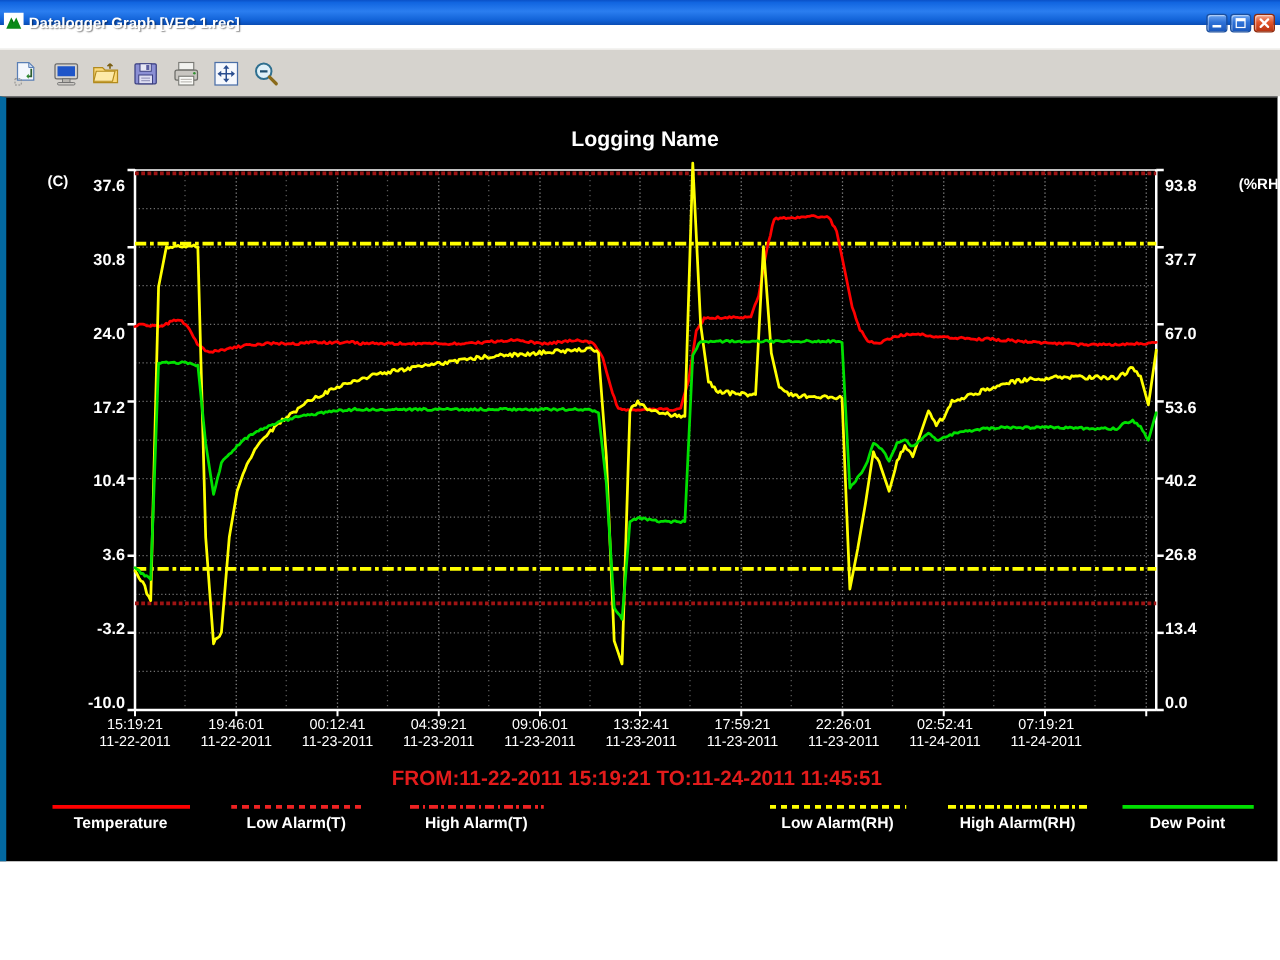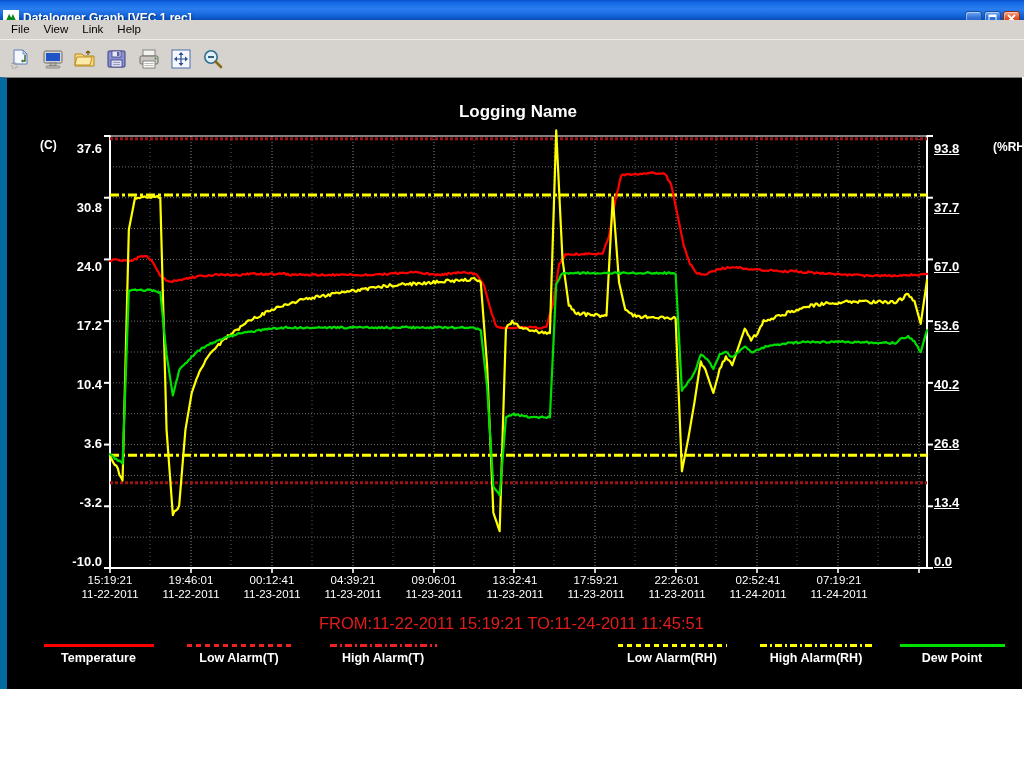--- a/index.html
+++ b/index.html
@@ -109,21 +109,21 @@
     justify-content: center;
     box-sizing: border-box;
   }
 
   
   .plot-wrap {
     position: absolute;
     left: 0; top: 77px;
     width: 1022px; height: 612px;
     background: #000000;
-    border-left: 7px solid #0369a1;
+    border-left: 5px solid #0369a1;
     border-top: 1px solid #808080;
     box-sizing: border-box;
     overflow: hidden;
   }
   .chart-title {
     position: absolute;
     left: 0; top: 24px;
     width: 1022px;
     text-align: center;
     color: #ffffff;
@@ -140,41 +140,41 @@
   .axis-unit.right { left: 963px; top: 62px; margin-left: 23px; }
 
   .ytick {
     position: absolute;
     color: #ffffff;
     font-size: 13px;
     font-weight: bold;
     white-space: nowrap;
   }
   .ytick.left  { width: 62px; text-align: right; left: 33px; }
-  .ytick.right { left: 927px; text-align: left; text-decoration: underline; }
+  .ytick.right { left: 927px; text-align: left; }
 
   .xtick {
     position: absolute;
     color: #ffffff;
     font-size: 11.5px;
     font-weight: normal;
     text-align: center;
     width: 86px;
     line-height: 14px;
     white-space: nowrap;
   }
 
   .range-label {
     position: absolute;
     left: 0; top: 536px;
     width: 1009px;
     text-align: center;
     color: #e21b1b;
     font-size: 16.5px;
-    font-weight: normal;
+    font-weight: bold;
   }
 
   
   .legend {
     position: absolute;
     left: 0; top: 562px;
     width: 1022px;
     height: 40px;
     padding-left: 40px;
   }
@@ -222,26 +222,20 @@
           </svg>
     </span>
     <span class="tb-btn close">
       <svg width="9" height="9" viewBox="0 0 9 9">
             <path d="M1.5 1.5 L7.5 7.5 M7.5 1.5 L1.5 7.5" stroke="#fff" stroke-width="1.8" stroke-linecap="round"></path>
           </svg>
     </span>
   </span>
 </div>
 
-<div class="menubar">
-  <span class="menu-item">File</span>
-  <span class="menu-item">View</span>
-  <span class="menu-item">Link</span>
-  <span class="menu-item">Help</span>
-</div>
 
 <div class="toolbar">
   <span class="tool-btn">
     <svg width="22" height="22" viewBox="0 0 22 22">
       <path d="M4 2 h9 l4 4 v10 h-13 z" fill="#f4f7fd" stroke="#5a7fb5" stroke-width="1"></path>
       <path d="M13 2 v4 h4 z" fill="#c8d8ef" stroke="#5a7fb5" stroke-width="0.8"></path>
       <path d="M15 7 v6 h-3" stroke="#2f5f2f" stroke-width="1.4" fill="none"></path>
       <path d="M13 11 l-2 2 l2 2 z" fill="#2f8f2f"></path>
       <rect x="2" y="15" width="5" height="5" fill="none" stroke="#8a8a8a" stroke-width="0.8" stroke-dasharray="1.5,1.2"></rect>
     </svg>

